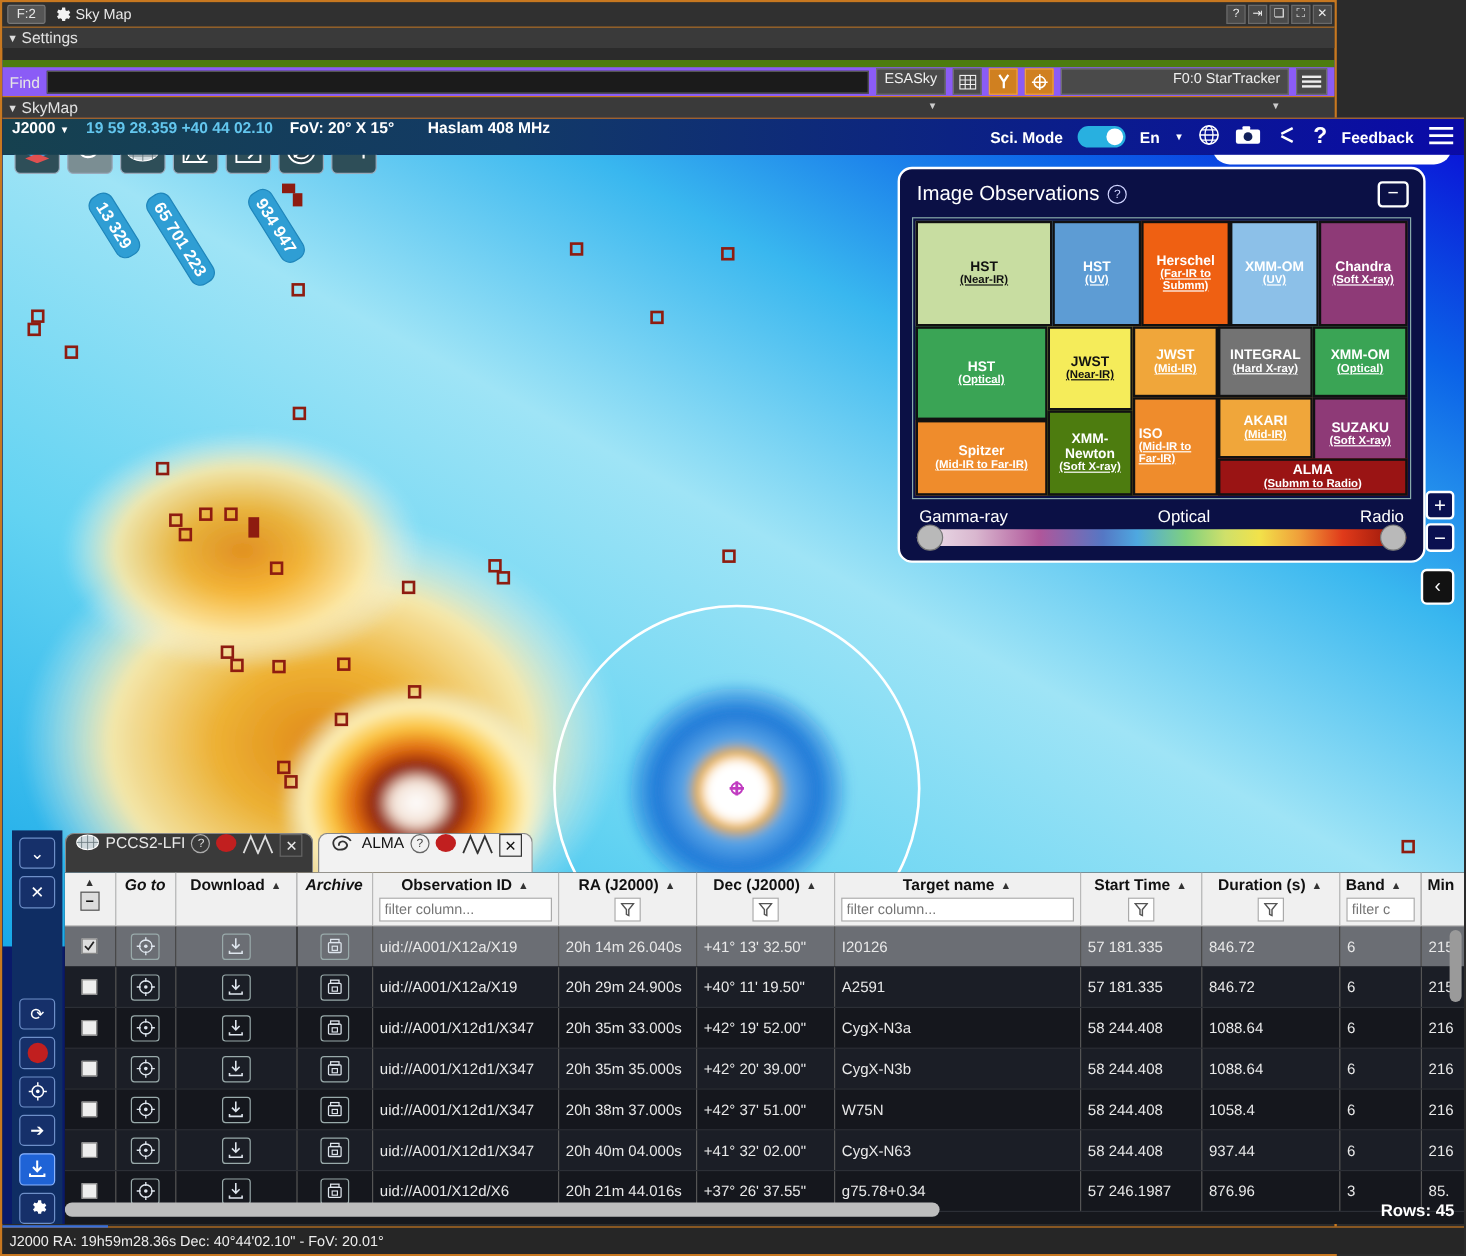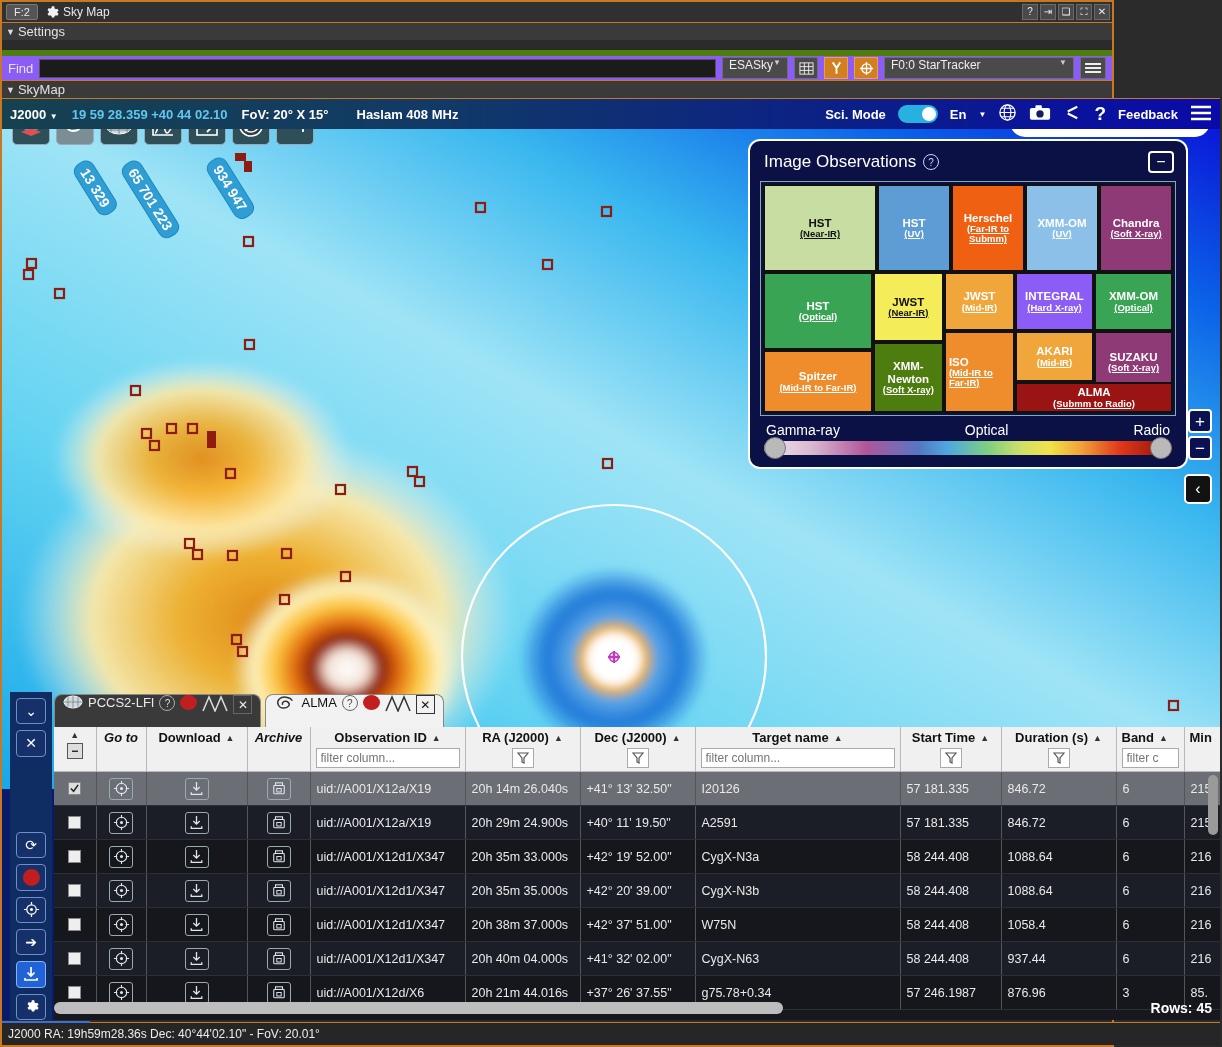--- a/index.html
+++ b/index.html
@@ -26,38 +26,38 @@
               padding-left:4px; border-top:1px solid #c87820; }
   .tri { color:#ddd; font-size:9px; margin-right:3px; }
   .striprow span.lbl { color:#e2e2e2; font-size:13px; }
 
   
   .findrow { height:30px; background:#8b5cf6; display:flex; align-items:center;
              padding:0 6px; gap:6px; border-top:6px solid #4d7c0f;margin-top:10px;}
   .findlabel { color:#e6e6e6; font-size:13px; }
   .findinput { flex:1; height:19px; background:#1b1b1b; border:1px solid #555; }
   .selbox { height:22px; background:#4a4a4a; border:1px solid #6f6f6f;
-            color:#eee; font-size:12px; display:flex; align-items:flex-start;
-            padding:0 6px; gap:0; }
+            color:#eee; font-size:12px; display:flex; align-items:flex-end;
+            padding:0 6px; gap:12px;flex-direction:column; }
   .selbox .car { font-size:8px; color:#ccc; }
   .sqbtn { width:24px; height:22px; background:#4a4a4a; border:1px solid #6f6f6f;
            display:flex;align-items:center;justify-content:center; }
   .sqbtn.on { background:#d08020; border-color:#f0a040; }
   .selwide { width:190px; justify-content:space-between; }
   .hamb { width:26px; height:22px; background:#4a4a4a; border:1px solid #6f6f6f;
           display:flex; flex-direction:column; justify-content:center; gap:2px;
           align-items:center;}
   .hamb i { display:block; width:16px; height:2px; background:#eee;}
 
   
   .skywrap { position:relative; width:1218px; height:922px; overflow:hidden;
              border-top:1px solid #c87820; background:#0a1a6a; }
   .mapbar { position:absolute; left:0; top:0; width:100%; height:30px;
             background:linear-gradient(90deg,#16414f 0%,#123a66 35%,#0b1f88 70%,#0a0aa8 100%);
-            display:flex; align-items:center; padding:0 8px; gap:14px; color:#fff;
+            display:flex; padding:0 8px; gap:14px; color:#fff;
             font-size:13px; font-weight:bold; z-index:30;}
   .mapbar .coord { color:#63c6ee; font-weight:bold;}
   .mapbar .right { margin-left:auto; display:flex; align-items:center; gap:12px;}
   .toggle { width:40px; height:18px; background:#28b0e0; border-radius:9px;
             position:relative; }
   .toggle b { position:absolute; right:2px; top:2px; width:14px;height:14px;
               border-radius:50%; background:#fff;}
 
   .canvas { position:absolute; left:0; top:30px; width:1218px; height:660px;
             overflow:hidden; }
@@ -509,21 +509,21 @@
               <span class="s">(Mid-IR)</span>
             </div>
             <div class="cell light" style="background:#ef8c2c;height:82px;align-items:flex-start;padding-left:3px;text-align:left">
               <span class="n">ISO</span>
               <span class="s">(Mid-IR to Far-IR)</span>
             </div>
           </div>
 
           <div style="display:flex;flex-direction:column;width:158px">
             <div style="display:flex">
-              <div class="cell light" style="background:#8b5cf6;width:79px;height:59px">
+              <div class="cell light" style="background:#737373;width:79px;height:59px">
                 <span class="n">INTEGRAL</span>
                 <span class="s">(Hard X-ray)</span>
               </div>
               <div class="cell light" style="background:#3aa455;width:79px;height:59px">
                 <span class="n">XMM-OM</span>
                 <span class="s">(Optical)</span>
               </div>
             </div>
             <div style="display:flex">
               <div class="cell light" style="background:#f0a63a;width:79px;height:51px">

